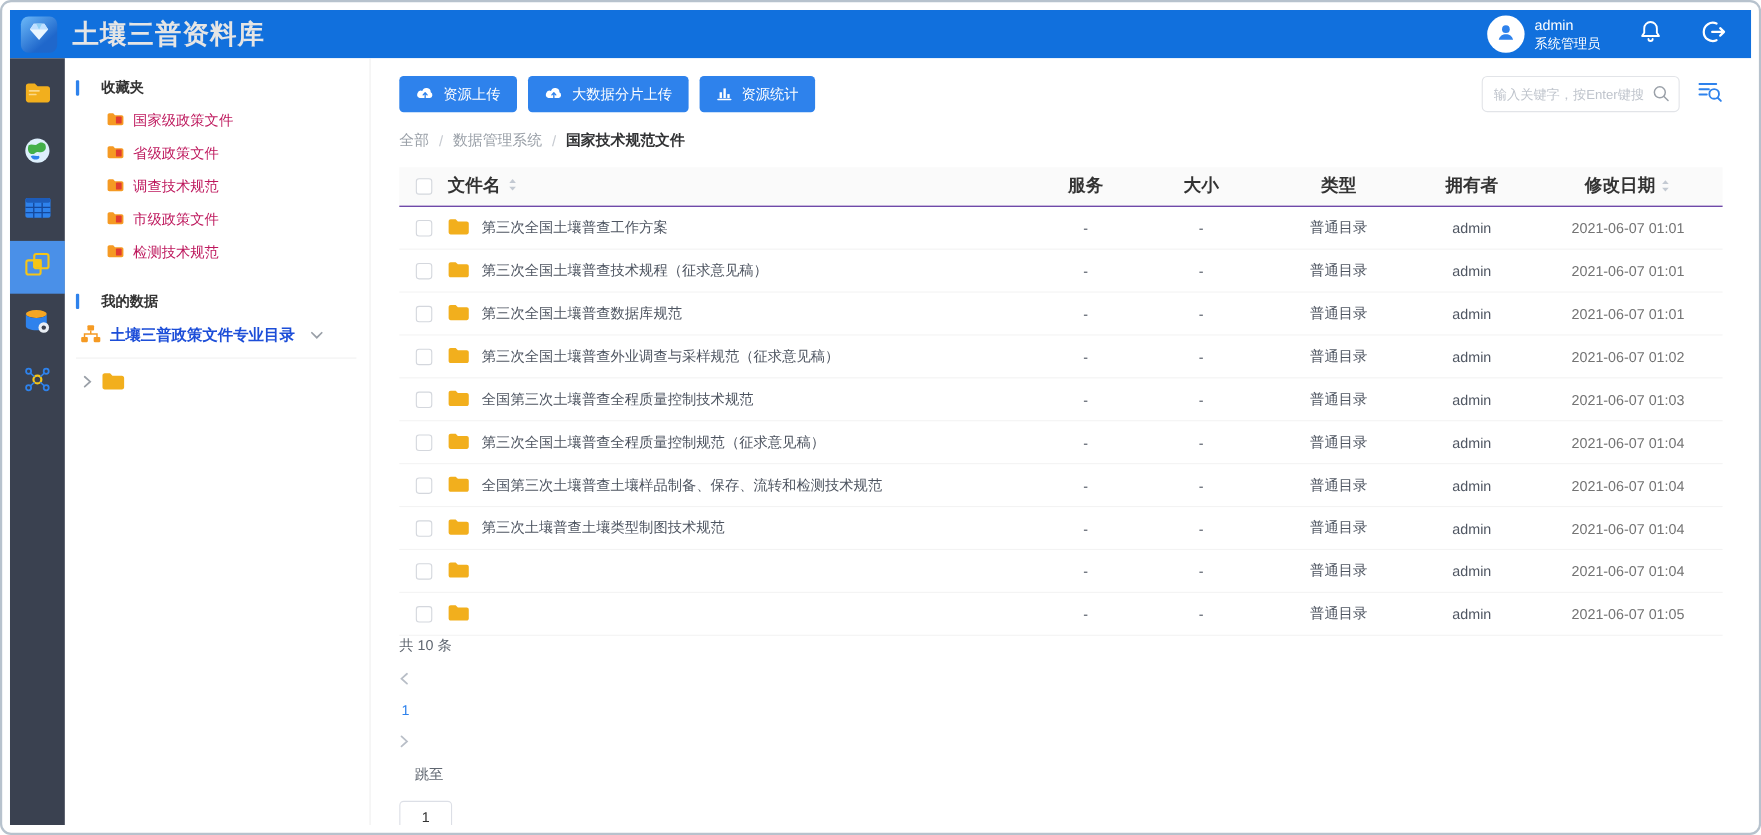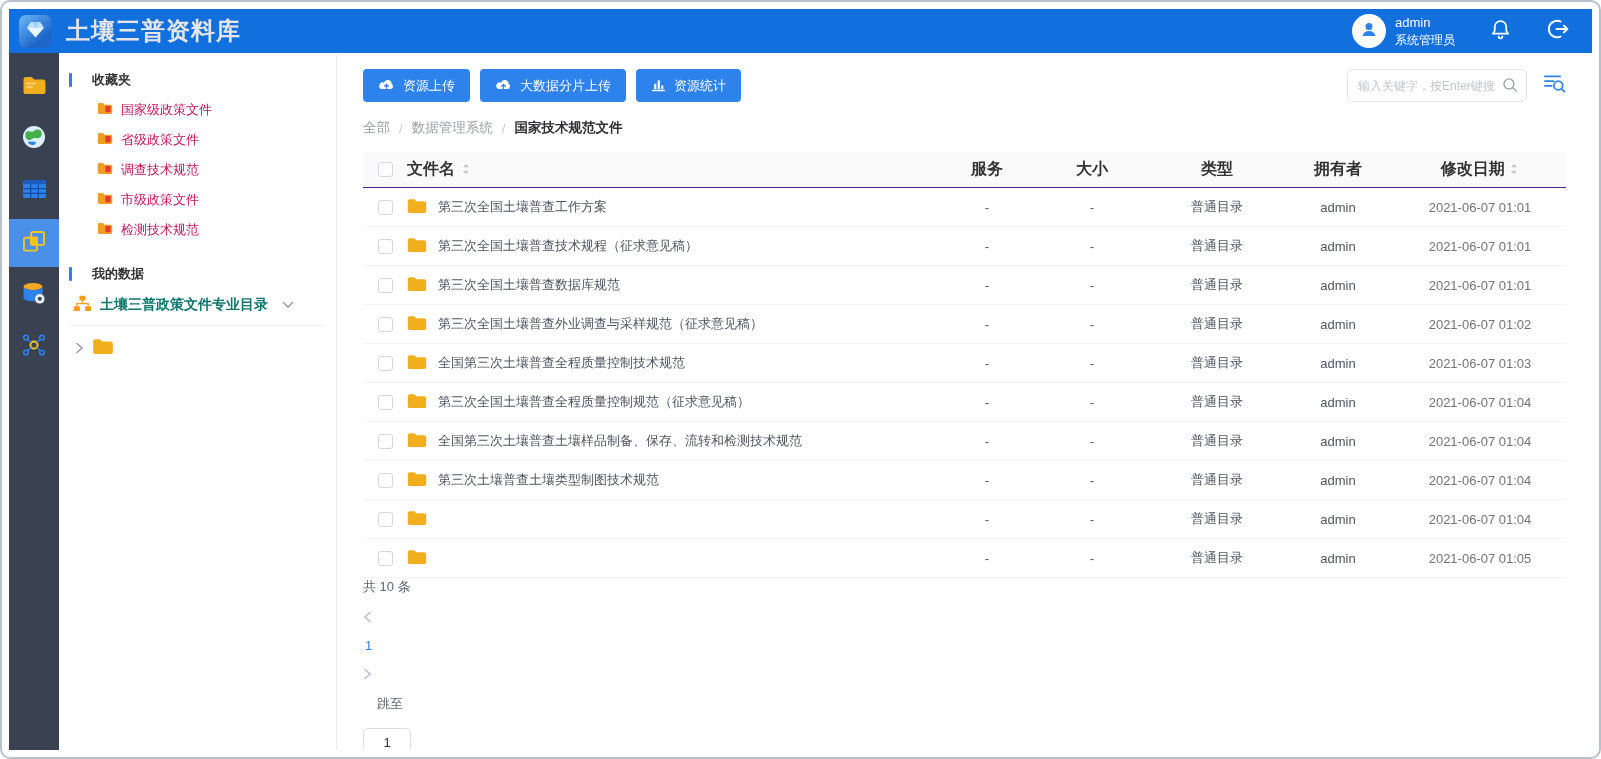--- a/index.html
+++ b/index.html
@@ -25,21 +25,21 @@
   .rail { width:50px; flex:0 0 50px; background:#3a4150; display:flex; flex-direction:column; align-items:center; padding-top:10px; }
   .rail-item { width:50px; height:48px; display:flex; align-items:center; justify-content:center; cursor:pointer; margin-bottom:4px; }
   .rail-item.active { background:#4a90e8; }
 
   
   .tree { width:278px; flex:0 0 278px; background:#fff; border-right:1px solid #ececec; padding:14px 12px 0 10px; overflow:hidden; }
   .tree-section { display:flex; align-items:center; gap:8px; margin:4px 0 6px; }
   .blue-bar { width:3px; height:14px; background:#2e82ec; border-radius:1px; }
   .section-label { font-size:13px; color:#333; font-weight:bold;padding-left:12px; }
   .tree-item { display:flex; align-items:center; gap:8px; padding:6px 0 6px 28px; font-size:13px; color:#be185d; cursor:pointer; }
-  .catalog-row { display:flex; align-items:center; gap:8px; margin:12px 0 10px 4px; font-size:14px; font-weight:bold; color:#0f766e; cursor:pointer; }
+  .catalog-row { display:flex; align-items:center; gap:8px; margin:12px 0 10px 4px; font-size:14px; font-weight:bold; color:#1d4ed8; cursor:pointer; }
   .catalog-row .chev { margin-left:6px; }
   .expand-row { display:flex; align-items:center; gap:8px; padding:12px 0 0 6px; border-top:1px solid #f1f1f1; cursor:pointer; }
 
   
   .main { flex:1; min-width:0; display:flex; flex-direction:column; padding:16px 26px 0 26px; background:#fff; }
   .toolbar { display:flex; align-items:center; }
   .btn { display:inline-flex; align-items:center; gap:8px; background:#2e82ec; color:#fff; font-size:13px; border:none; border-radius:4px; height:33px; padding:0 15px; margin-right:10px; cursor:pointer; font-family:inherit; }
   .search-wrap { margin-left:auto; display:flex; align-items:center; gap:16px; }
   .search-box { position:relative; width:180px; }
   .search-input { width:100%; height:33px; border:1px solid #e2e4e8; border-radius:5px; padding:0 32px 0 10px; font-size:12px; color:#333; font-family:inherit; outline:none; }

